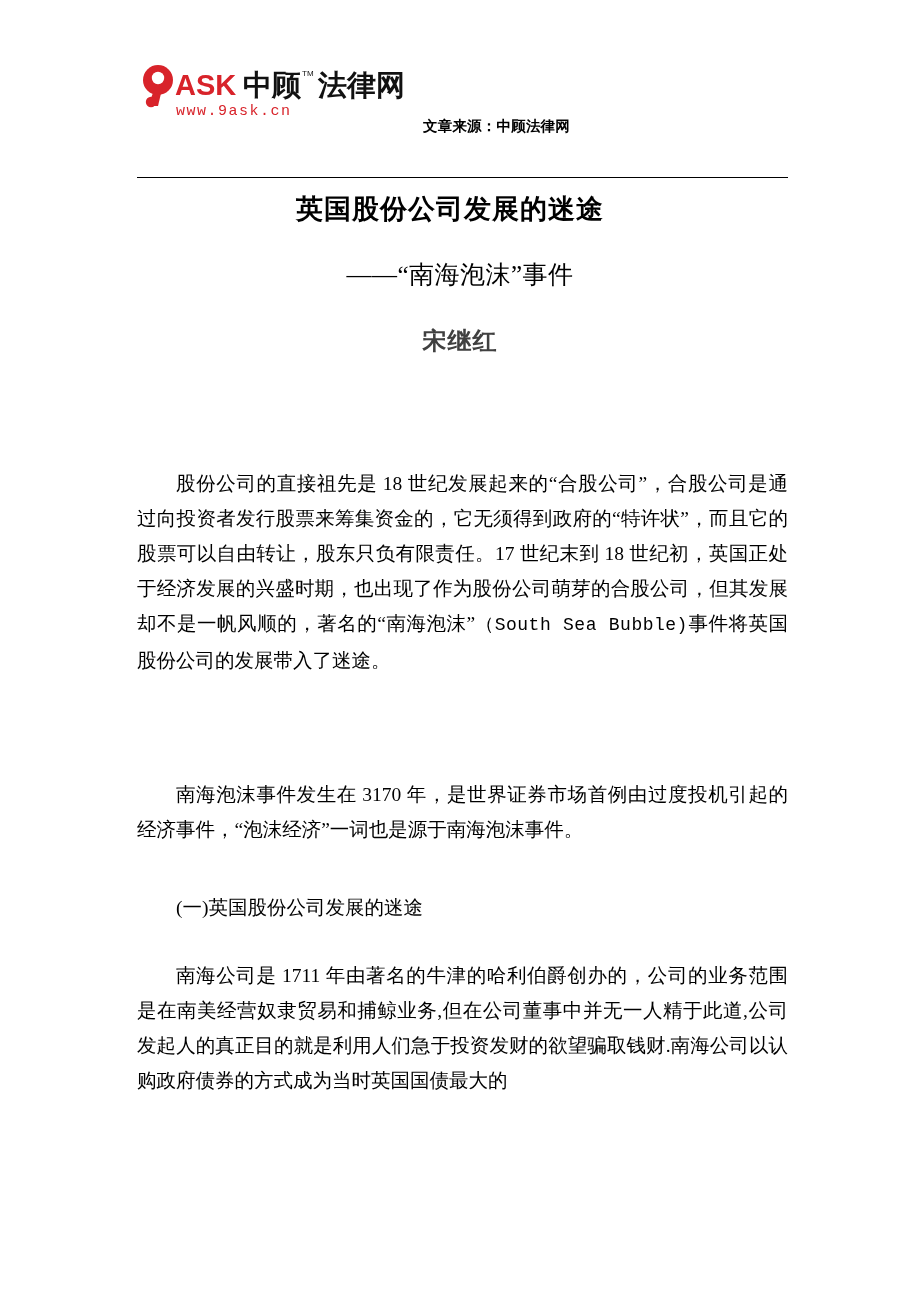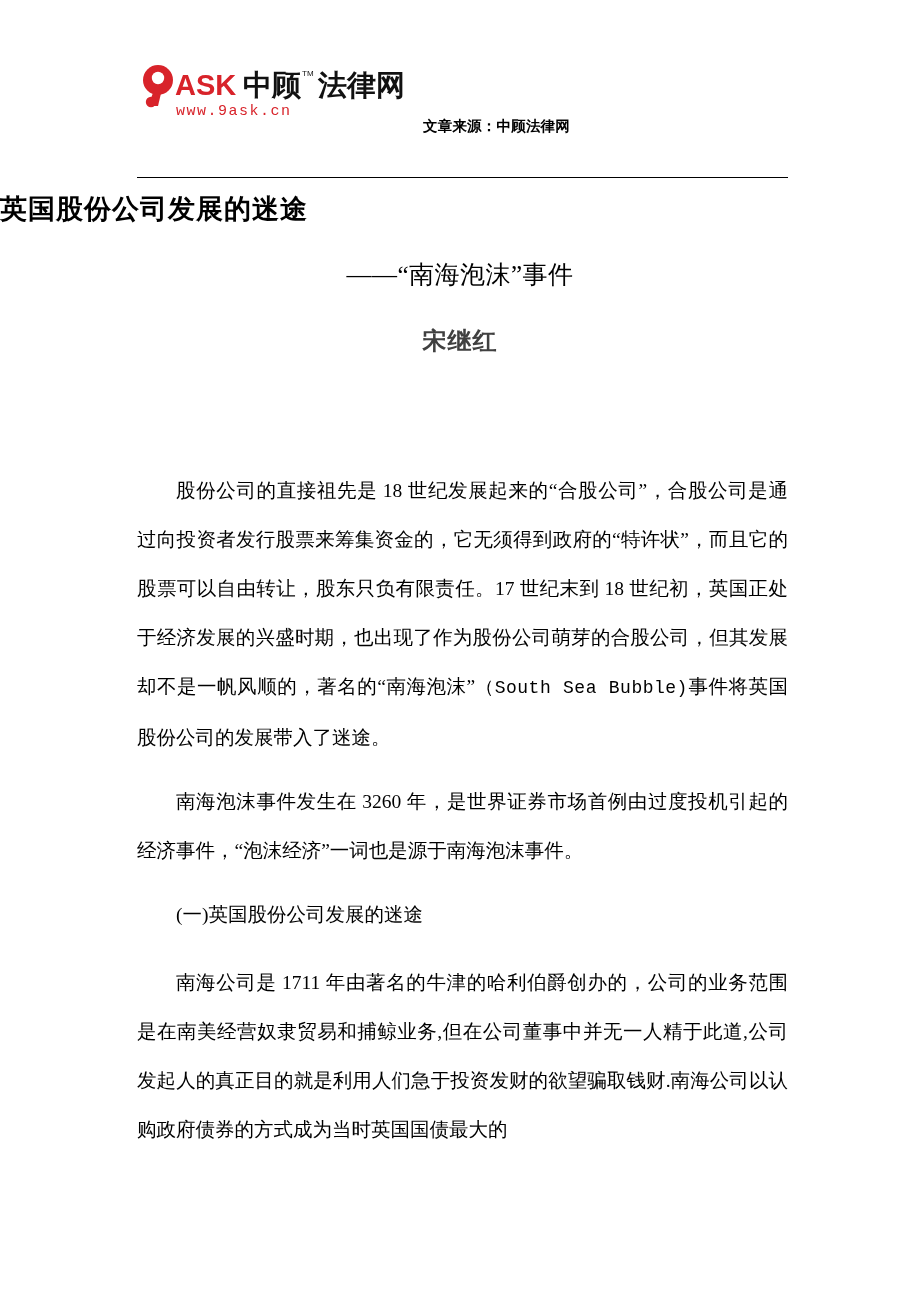--- a/index.html
+++ b/index.html
@@ -73,20 +73,21 @@
     height: 0;
     border-top: 1px solid #000;
   }
 
   
   .title1 {
     position: absolute;
     left: 0;
     top: 191px;
     width: 900px;
+    text-align: center;
     font-size: 27px;
     font-weight: bold;
     letter-spacing: 1px;
   }
   .title2 {
     position: absolute;
     left: 0;
     top: 258px;
     width: 920px;
     text-align: center;
@@ -105,21 +106,21 @@
     color: #404040;
     letter-spacing: 1px;
   }
 
   
   .body-block {
     position: absolute;
     left: 137px;
     width: 651px;
     font-size: 19.5px;
-    line-height: 49px;
+    line-height: 35px;
     text-align: justify;
     text-justify: inter-ideograph;
   }
   .body-block p {
     margin: 0 0 0 0;
     text-indent: 39px;
   }
   .latin {
     font-family: "Liberation Mono", "DejaVu Sans Mono", monospace;
     font-size: 18px;
@@ -167,21 +168,21 @@
 
   <div class="title1">英国股份公司发展的迷途</div>
   <div class="title2">——“南海泡沫”事件</div>
   <div class="author">宋继红</div>
 
   <div class="body-block" id="para-1">
     <p><span>股份公司的直接祖先是 18 世纪发展起来的“合股公司”，合股公司是通过向投资者发行股票来筹集资金的，它无须得到政府的“特许状”，而且它的股票可以自由转让，股东只负有限责任。17 世纪末到 18 世纪初，英国正处于经济发展的兴盛时期，也出现了作为股份公司萌芽的合股公司，但其发展却不是一帆风顺的，著名的“南海泡沫”</span><span class="latin">（South Sea Bubble)</span><span>事件将英国股份公司的发展带入了迷途。</span></p>
   </div>
 
   <div class="body-block" id="para-2">
-    <p>南海泡沫事件发生在 3260 年，是世界证券市场首例由过度投机引起的经济事件，“泡沫经济”一词也是源于南海泡沫事件。</p>
+    <p>南海泡沫事件发生在 3170 年，是世界证券市场首例由过度投机引起的经济事件，“泡沫经济”一词也是源于南海泡沫事件。</p>
   </div>
 
   <div class="body-block" id="para-3">
     <p>(一)英国股份公司发展的迷途</p>
   </div>
 
   <div class="body-block" id="para-4">
     <p>南海公司是 1711 年由著名的牛津的哈利伯爵创办的，公司的业务范围是在南美经营奴隶贸易和捕鲸业务,但在公司董事中并无一人精于此道,公司发起人的真正目的就是利用人们急于投资发财的欲望骗取钱财.南海公司以认购政府债券的方式成为当时英国国债最大的</p>
   </div>
 

